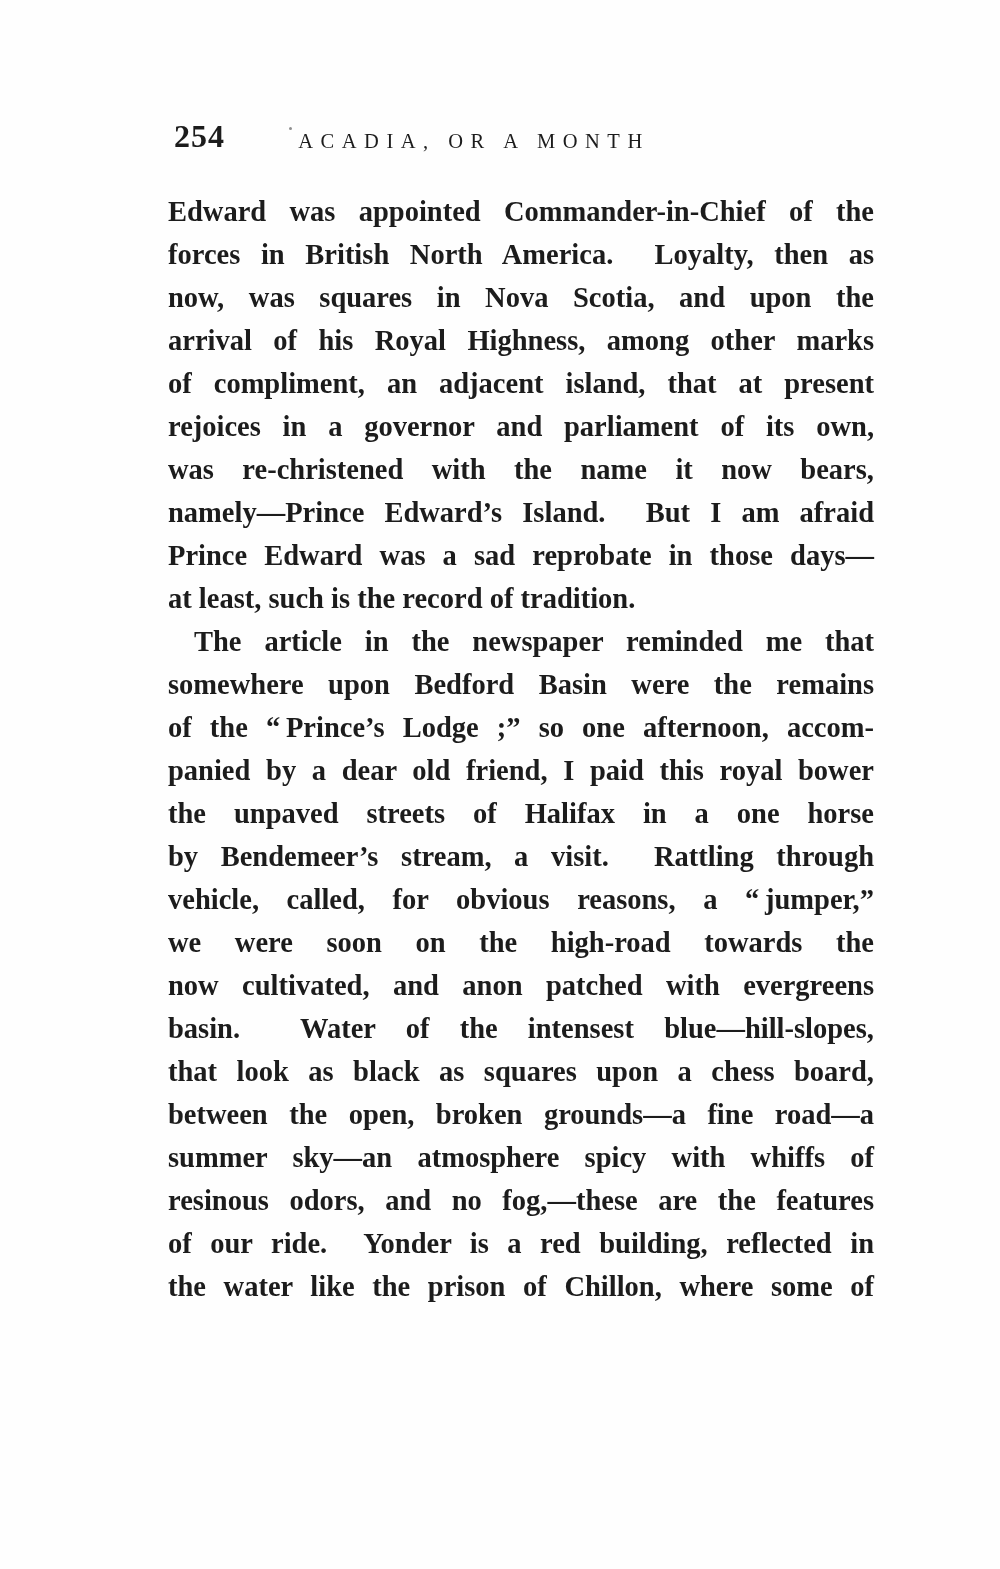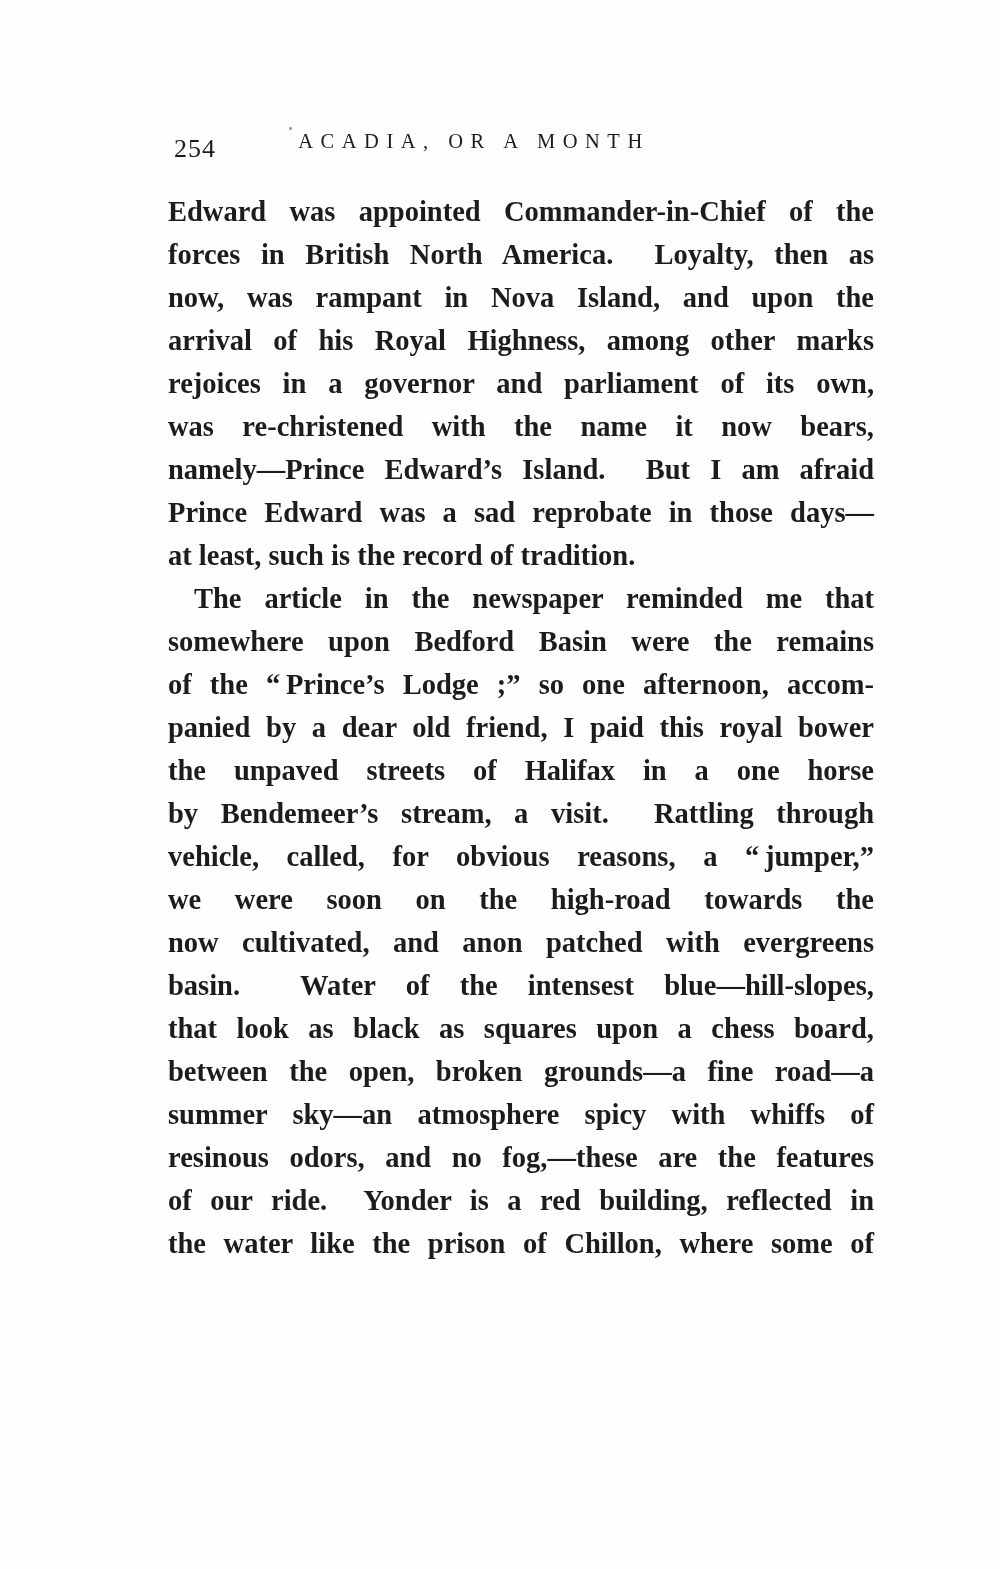--- a/index.html
+++ b/index.html
@@ -12,24 +12,25 @@
     width: 1000px;
     height: 1569px;
     background: #fefefe;
     color: #1c1c1c;
     font-family: "Liberation Serif", "DejaVu Serif", serif;
     overflow: hidden;
   }
   .folio {
     position: absolute;
     left: 174px;
-    top: 136px;
-    font-size: 26px;
+    top: 120px;
+    font-size: 32px;
     letter-spacing: 1px;
     line-height: 1;
+    font-weight: bold;
   }
   .running-title {
     position: absolute;
     left: 474px;
     top: 131px;
     transform: translateX(-50%);
     font-size: 20.5px;
     letter-spacing: 7.5px;
     white-space: nowrap;
     line-height: 1;
@@ -66,22 +67,23 @@
 </head>
 <body>
 
 <div class="page">
   <div class="folio">254</div>
   <div class="running-title">ACADIA, OR A MONTH</div>
   <div class="speck" style="left:289px; top:127px;"></div>
   <div class="body-text">
       <div class="line">Edward was appointed Commander-in-Chief of the</div>
       <div class="line">forces in British North America.&nbsp; Loyalty, then as</div>
-      <div class="line">now, was rampant in Nova Island, and upon the</div>
+      <div class="line">now, was squares in Nova Scotia, and upon the</div>
       <div class="line">arrival of his Royal Highness, among other marks</div>
+      <div class="line">of compliment, an adjacent island, that at present</div>
       <div class="line">rejoices in a governor and parliament of its own,</div>
       <div class="line">was re-christened with the name it now bears,</div>
       <div class="line">namely—Prince Edward’s Island.&nbsp; But I am afraid</div>
       <div class="line">Prince Edward was a sad reprobate in those days—</div>
       <div class="line no-just">at least, such is the record of tradition.</div>
       <div class="line indent">The article in the newspaper reminded me that</div>
       <div class="line">somewhere upon Bedford Basin were the remains</div>
       <div class="line">of the “ Prince’s Lodge ;” so one afternoon, accom-</div>
       <div class="line">panied by a dear old friend, I paid this royal bower</div>
       <div class="line">the unpaved streets of Halifax in a one horse</div>

